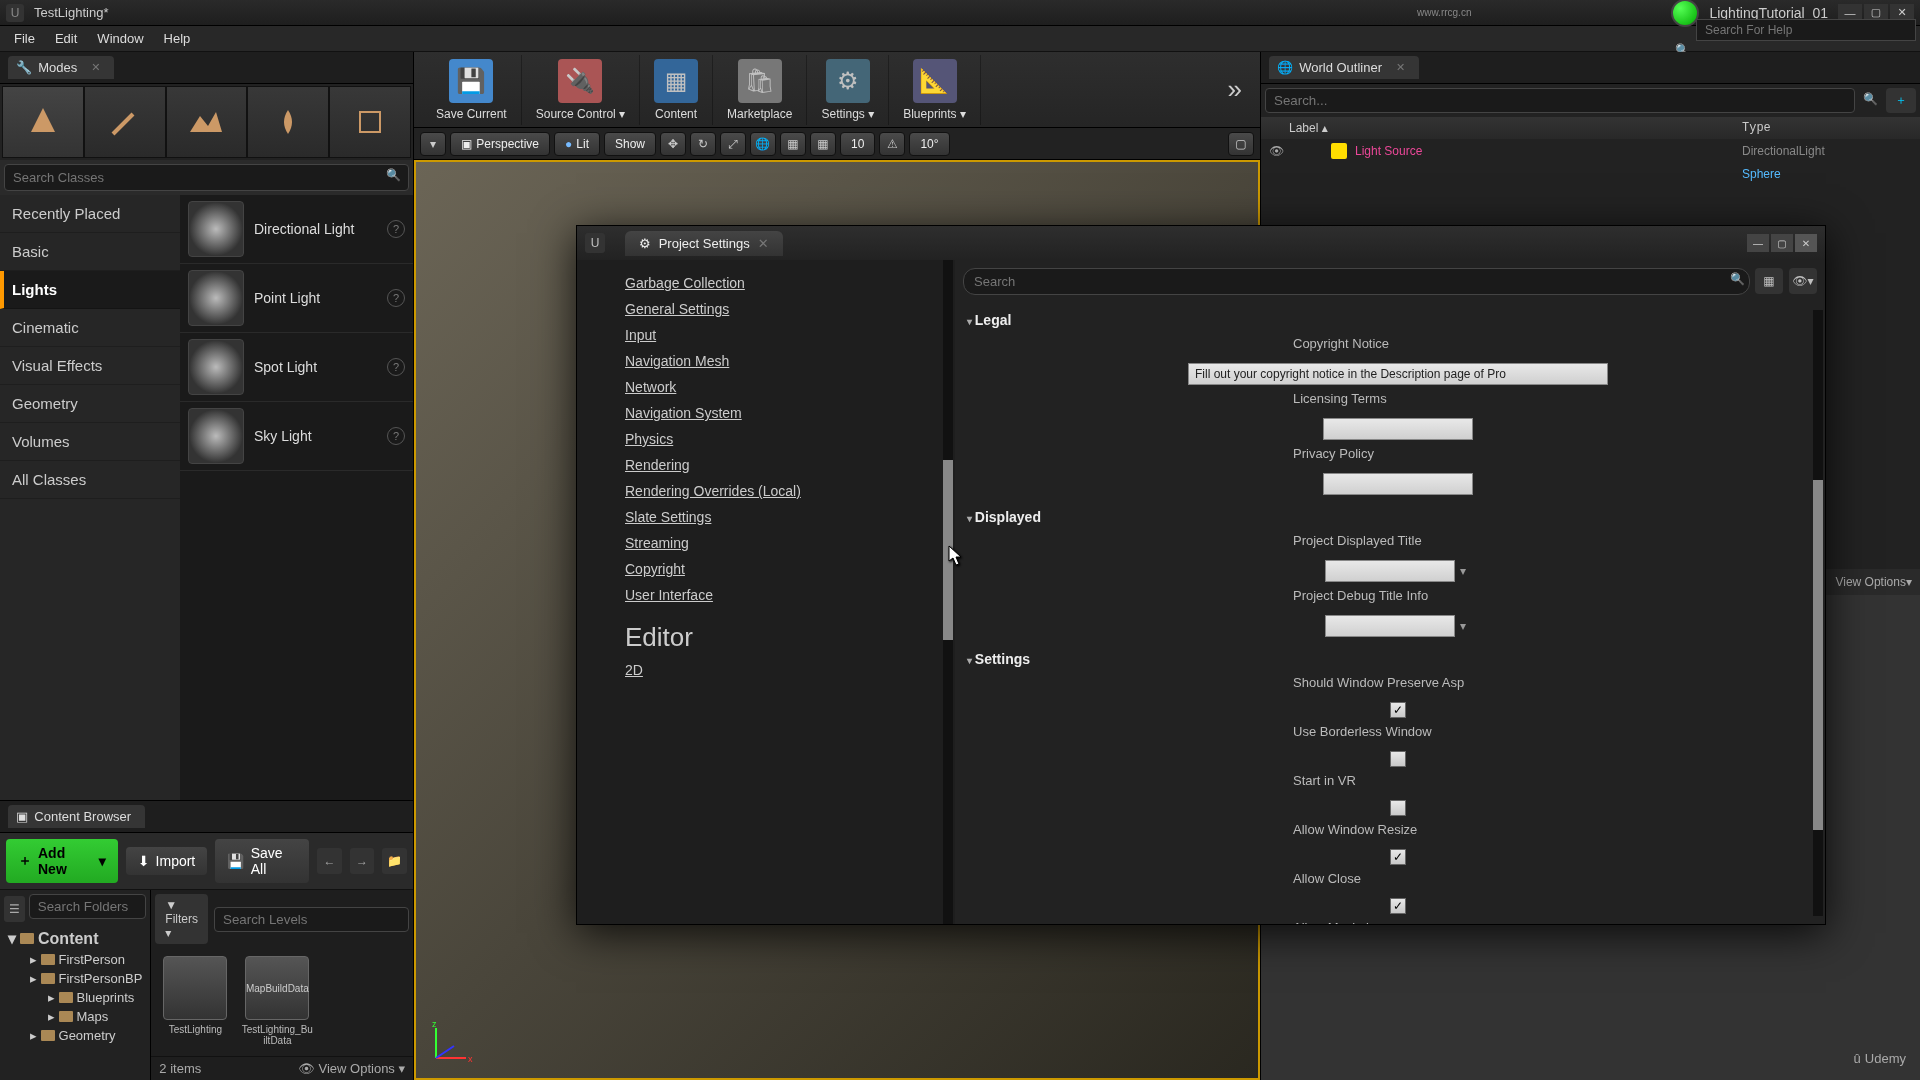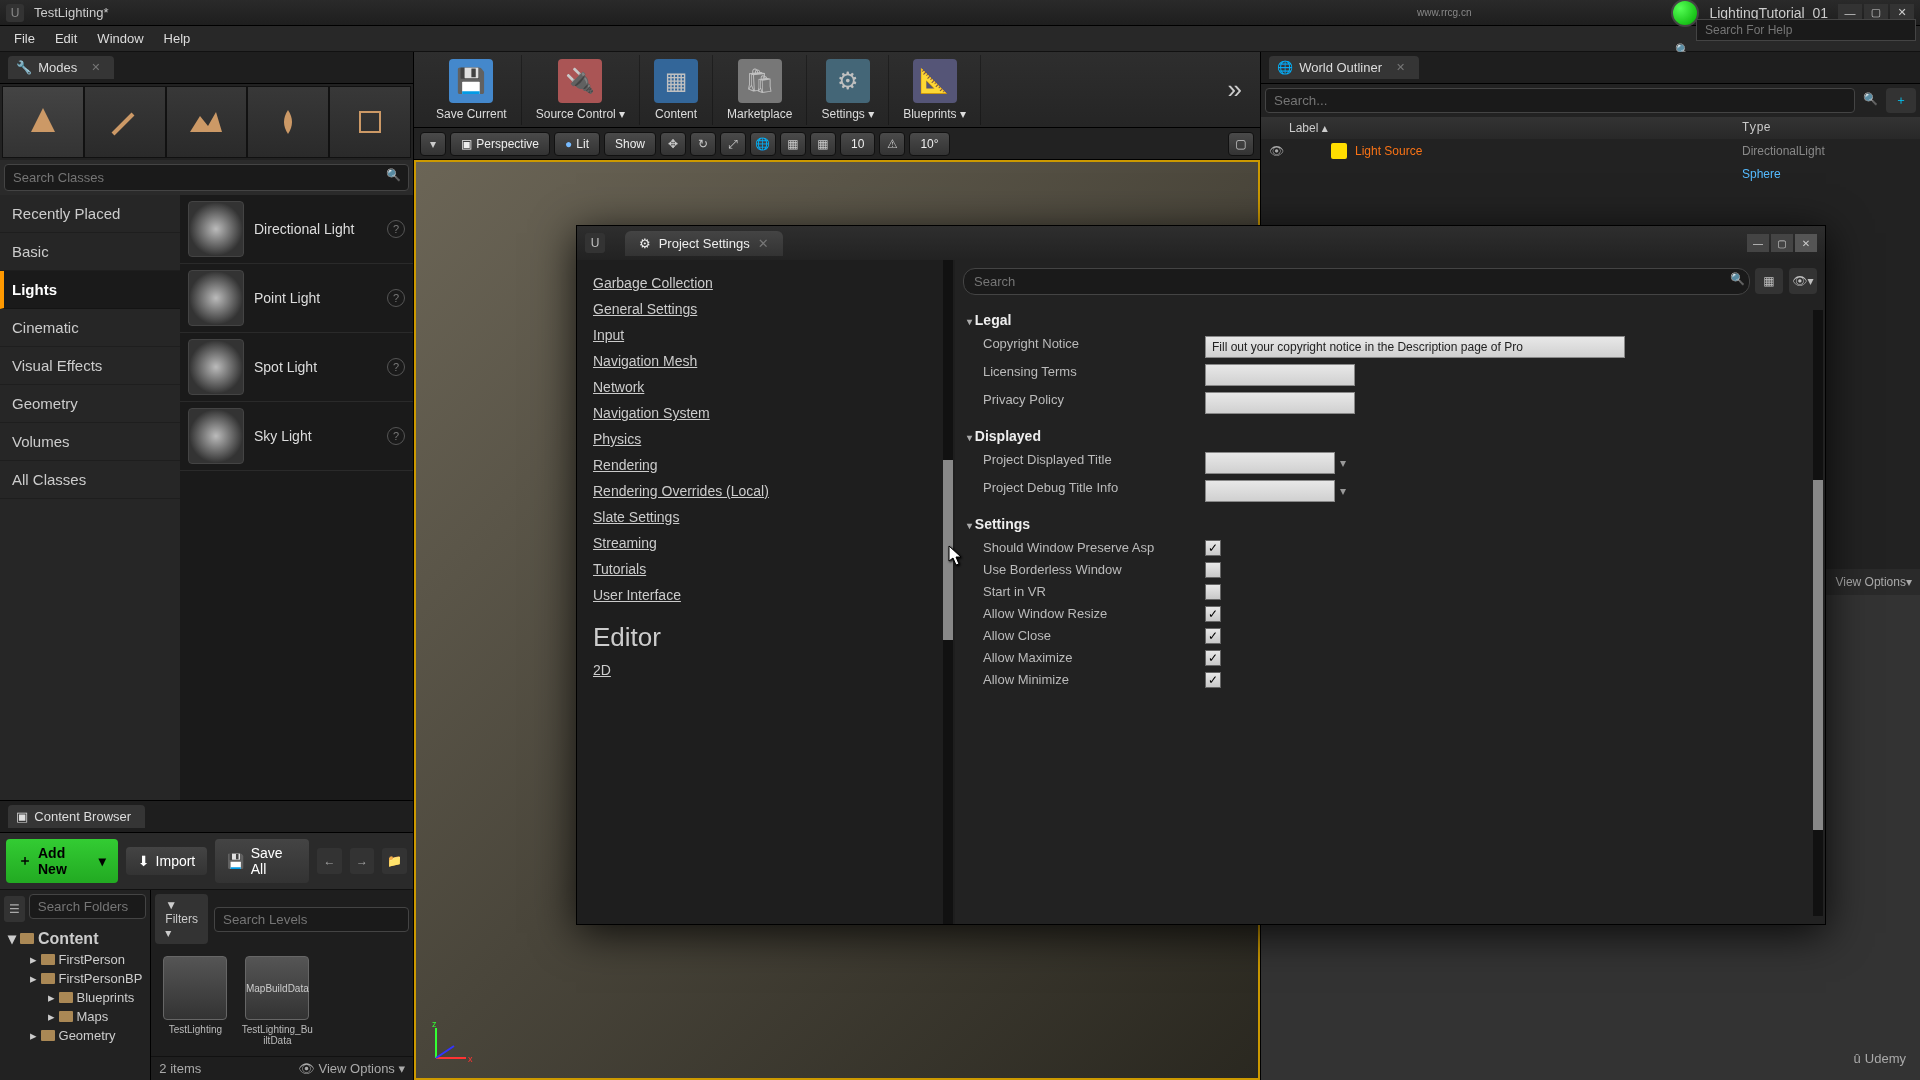--- a/index.html
+++ b/index.html
@@ -62,21 +62,21 @@
 .wo-body { flex: 1; background: #222; overflow: hidden; }
 .wo-search { padding: 4px; display: flex; gap: 4px; }
 .wo-search input { flex: 1; background: #1a1a1a; border: 1px solid #444; padding: 4px 8px; color: #aaa; border-radius: 4px;}
 .wo-add { width: 30px; background: #333; color: #0cf; display:flex;align-items:center;justify-content:center;border-radius:4px;cursor:pointer;}
 .wo-header { display: flex; background: linear-gradient(#333,#282828); padding: 4px 8px; color: #ccc; font-size: 12px; }
 .wo-header .lbl { flex: 1; padding-left:20px;}
 .wo-header .typ { width: 170px; font-family: Liberation Mono, monospace; }
 .wo-row { display: flex; align-items: center; padding: 4px 8px; gap: 8px; cursor:pointer;}
 .wo-eye { width: 16px; color: #aaa; }
 .wo-icon { width: 16px; height: 16px; background: #fd0; border-radius: 2px; }
-.wo-name { flex: 1; color: #f97316; }
+.wo-name { flex: 1; color: #ec4899; }
 .wo-type { width: 170px; color: #888; }
 .details-opts{padding:6px 8px;text-align:right;color:#aaa;font-size:12px;cursor:pointer;}
 
 .content-browser { height: 280px; background: #262626; border-top: 1px solid #000; display: flex; flex-direction: column; }
 .cb-toolbar { display: flex; align-items: center; padding: 6px; gap: 8px; background: #2a2a2a; border-bottom: 1px solid #111; }
 .cb-btn { padding: 6px 12px; border-radius: 4px; color: #fff; font-size: 14px; cursor: pointer; display:flex;align-items:center;gap:6px;}
 .cb-addnew { background: linear-gradient(#3c3,#2a2); color:#000; font-weight:bold;}
 .cb-import { background: linear-gradient(#444,#333); }
 .cb-saveall { background: linear-gradient(#444,#333); }
 .cb-nav { width: 26px; height: 26px; background: #333; display:flex;align-items:center;justify-content:center;color:#aaa;cursor:pointer;border-radius:3px;}
@@ -104,32 +104,32 @@
 .ps-title { height: 34px; background: linear-gradient(#2e2e2e,#222); display: flex; align-items: center; padding: 0 8px; }
 .ps-title .ulogo{width:20px;height:20px;background:#333;border-radius:3px;margin-right:20px;display:flex;align-items:center;justify-content:center;}
 .ps-tab { background: linear-gradient(#444,#333); padding: 5px 14px; border-radius: 6px 6px 0 0; display: flex; align-items: center; gap: 8px; color:#eee;font-size:13px;}
 .ps-title .spacer { flex: 1; }
 .ps-winbtn { width: 22px; height: 18px; background: #444; color: #ccc; display:flex;align-items:center;justify-content:center;margin-left:2px;font-size:10px;cursor:pointer;}
 .ps-winbtn.close{background:#555;}
 .ps-body { flex: 1; display: flex; overflow: hidden; }
 .ps-left { width: 378px; background: #1e1e1e; overflow-y: auto; position: relative; }
 .ps-scroll-track { position:absolute; right:2px; top:0; bottom:0; width:10px; background:#111;}
 .ps-scroll-thumb { position:absolute; right:2px; top:200px; width:10px; height:180px; background:#888;}
-.ps-cat-list { padding: 10px 16px; }
+.ps-cat-list { padding: 10px 16px; margin-left: 32px; }
 .ps-link { padding: 5px 0; color: #ccc; font-size: 14px; text-decoration: underline; cursor: pointer; }
 .ps-section-head { font-size: 26px; color: #ccc; padding: 14px 0 4px 0; }
 .ps-right { flex: 1; background: #222; display: flex; flex-direction: column; overflow: hidden; position:relative;}
 .ps-search { padding: 8px; display: flex; gap: 6px; }
 .ps-search input { flex: 1; background: #1a1a1a; border: 1px solid #444; padding: 5px 10px; color: #aaa; font-size: 13px; border-radius: 12px;}
 .ps-search-ico{width:28px;height:26px;background:#333;display:flex;align-items:center;justify-content:center;border-radius:4px;cursor:pointer;}
 .ps-props { flex: 1; overflow-y: auto; padding: 4px 12px; }
 .ps-group { margin-bottom: 6px; }
 .ps-group-head { color: #eee; font-size: 14px; font-weight: bold; padding: 5px 0; cursor:pointer;}
 .ps-group-head::before { content: "▾ "; font-size: 10px; color: #aaa; }
-.ps-prop { display: flex; padding: 3px 0 3px 16px; gap: 12px; }
+.ps-prop { display: flex; align-items: center; padding: 3px 0 3px 16px; gap: 12px; flex-direction: column; }
 .ps-prop-label { width: 210px; color: #bbb; font-size: 13px; }
 .ps-input { background: linear-gradient(#e8e8e8,#d0d0d0); border: 1px solid #888; padding: 3px 6px; width: 150px; font-size: 12px; color:#222;}
 .ps-input.long { width: 420px; }
 .ps-combo{display:flex;align-items:center;}
 .ps-combo .chev{width:16px;text-align:center;color:#999;cursor:pointer;}
 .ps-check { width: 16px; height: 16px; background: linear-gradient(#e8e8e8,#c8c8c8); border: 1px solid #666; display:flex;align-items:center;justify-content:center;font-size:12px;color:#000;cursor:pointer;}
 .ps-right-scroll{position:absolute;right:2px;top:50px;bottom:8px;width:10px;background:#111;}
 .ps-right-thumb{position:absolute;right:2px;top:220px;width:10px;height:350px;background:#888;}
 
 .cursor-arrow { position: absolute; left: 948px; top: 545px; width: 16px; height: 22px; z-index: 99; pointer-events:none;}
@@ -467,21 +467,21 @@
           <div class="ps-link">General Settings</div>
           <div class="ps-link">Input</div>
           <div class="ps-link">Navigation Mesh</div>
           <div class="ps-link">Network</div>
           <div class="ps-link">Navigation System</div>
           <div class="ps-link">Physics</div>
           <div class="ps-link">Rendering</div>
           <div class="ps-link">Rendering Overrides (Local)</div>
           <div class="ps-link">Slate Settings</div>
           <div class="ps-link">Streaming</div>
-          <div class="ps-link">Tutorials</div>
+          <div class="ps-link">Copyright</div>
           <div class="ps-link">User Interface</div>
           <div class="ps-section-head">Editor</div>
           <div class="ps-link">2D</div>
         </div>
       <div class="ps-scroll-track"></div>
       <div class="ps-scroll-thumb"></div>
     </div>
     <div class="ps-right">
       <div class="ps-search">
         <input placeholder="Search" style="">

